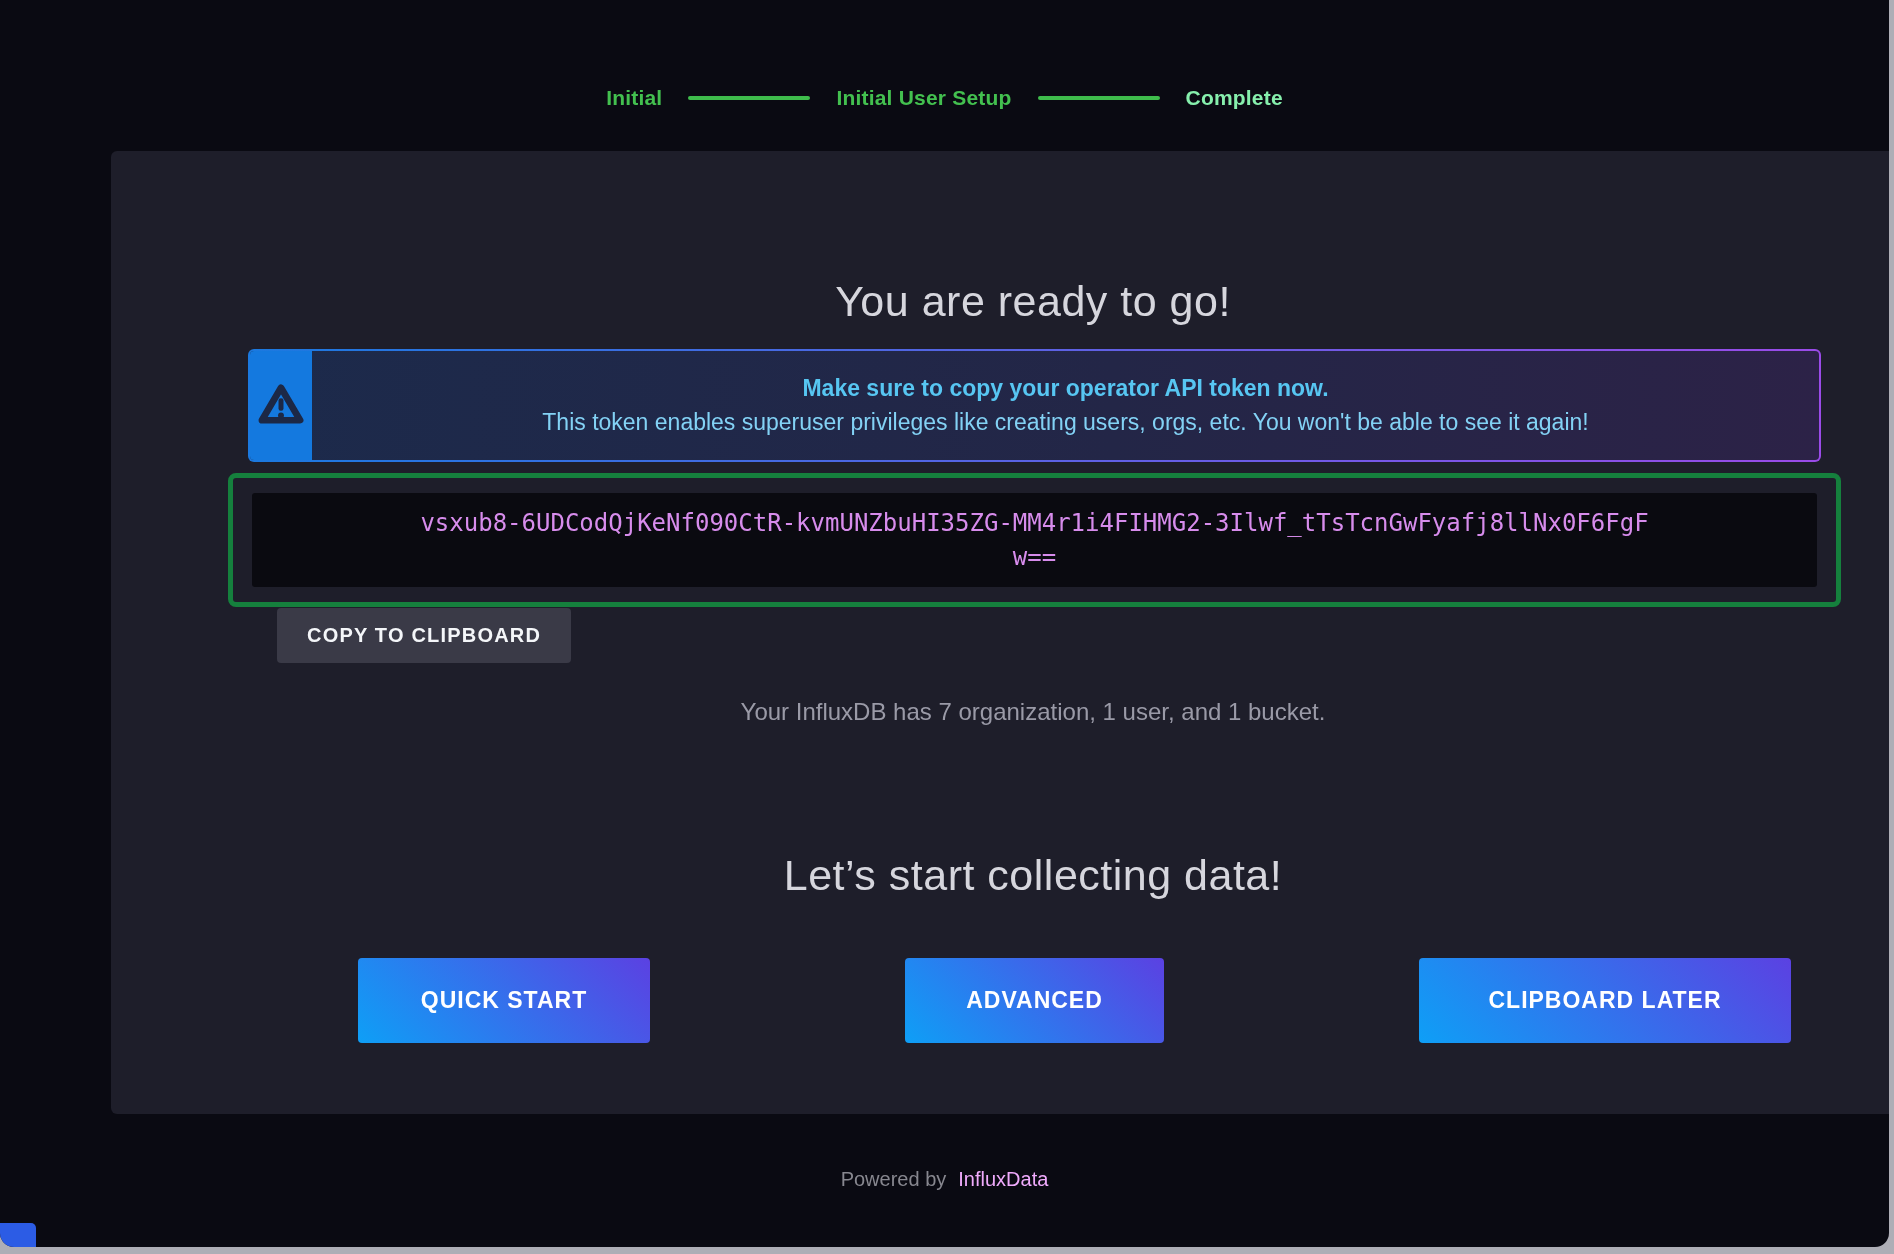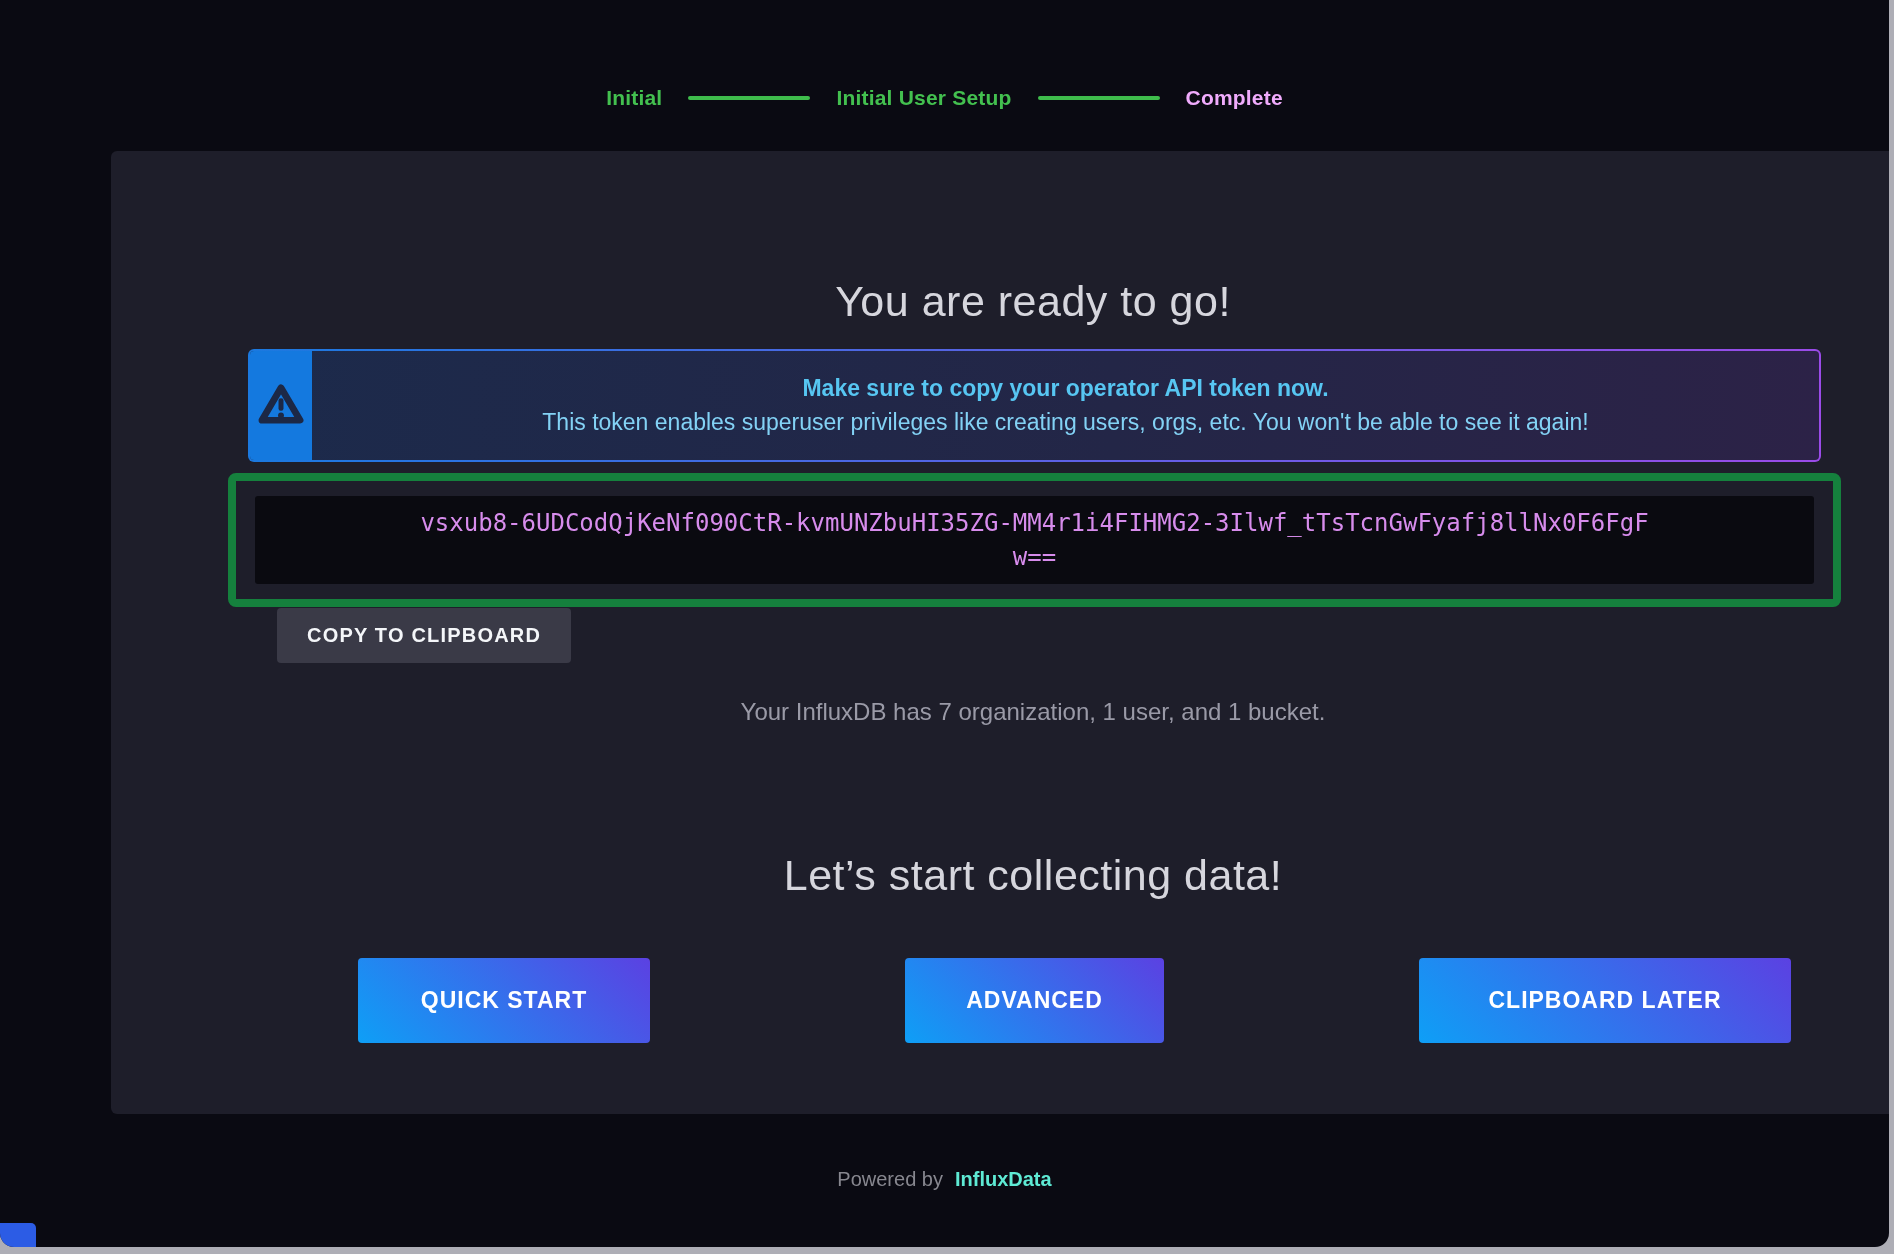--- a/index.html
+++ b/index.html
@@ -14,21 +14,21 @@
     border-radius:0 0 14px 14px;
     overflow:hidden;
   }
   
   .stepper{
     position:absolute;top:86px;left:0;width:100%;
     display:flex;align-items:center;justify-content:center;gap:26px;
   }
   .step{font-size:21px;font-weight:bold;letter-spacing:.2px;}
   .step.done{color:#43c04f;cursor:pointer;}
-  .step.current{color:#f0abfc;}
+  .step.current{color:#86efac;}
   .step-line{width:122px;height:4px;border-radius:2px;background:#3fbd4c;}
   
   .card{
     position:absolute;left:111px;top:151px;width:1844px;height:963px;
     background:#1e1e2a;border-radius:6px;
   }
   .ready-heading,.collect-heading{
     position:absolute;left:0;width:100%;text-align:center;
     font-size:43px;font-weight:300;color:#d6d6dd;letter-spacing:.5px;
   }
@@ -49,21 +49,21 @@
     display:flex;align-items:center;justify-content:center;
   }
   .banner-text{
     flex:1;display:flex;flex-direction:column;align-items:center;justify-content:center;gap:7px;text-align:right;
   }
   .banner-title{font-size:23px;font-weight:bold;color:#57c6f2;}
   .banner-body{font-size:23px;color:#83d2f5;}
   
   .token-frame{
     position:absolute;left:117px;right:114px;top:322px;height:134px;
-    border:8px solid #15803d;border-radius:8px;box-sizing:border-box;
+    border:5px solid #15803d;border-radius:8px;box-sizing:border-box;
     display:flex;padding:15px 19px;
   }
   .token-box{
     flex:1;background:#0a0a10;border-radius:3px;
     display:flex;align-items:center;justify-content:center;
   }
   .token-text{
     width:1240px;text-align:center;word-break:break-all;
     font-family:"DejaVu Sans Mono", monospace;
     font-size:24px;line-height:34px;color:#d78cec;
@@ -97,21 +97,21 @@
     position:absolute;right:56px;top:54px;width:8px;height:853px;
     background:#c1c1c8;border-radius:4px;cursor:grab;
   }
   
   .footer{
     position:absolute;left:0;top:1168px;width:100%;
     display:flex;align-items:center;justify-content:center;gap:12px;
     font-size:20px;
   }
   .powered-by{color:#87878f;}
-  .brand{color:#5eead4;font-weight:bold;cursor:pointer;}
+  .brand{color:#f0abfc;font-weight:normal;cursor:pointer;}
   
   .corner-fragment{
     position:absolute;left:0;bottom:0;width:36px;height:24px;
     background:#2c5ce5;border-top-right-radius:5px;
   }
 </style>
 </head>
 <body>
 
 <div class="screen">

